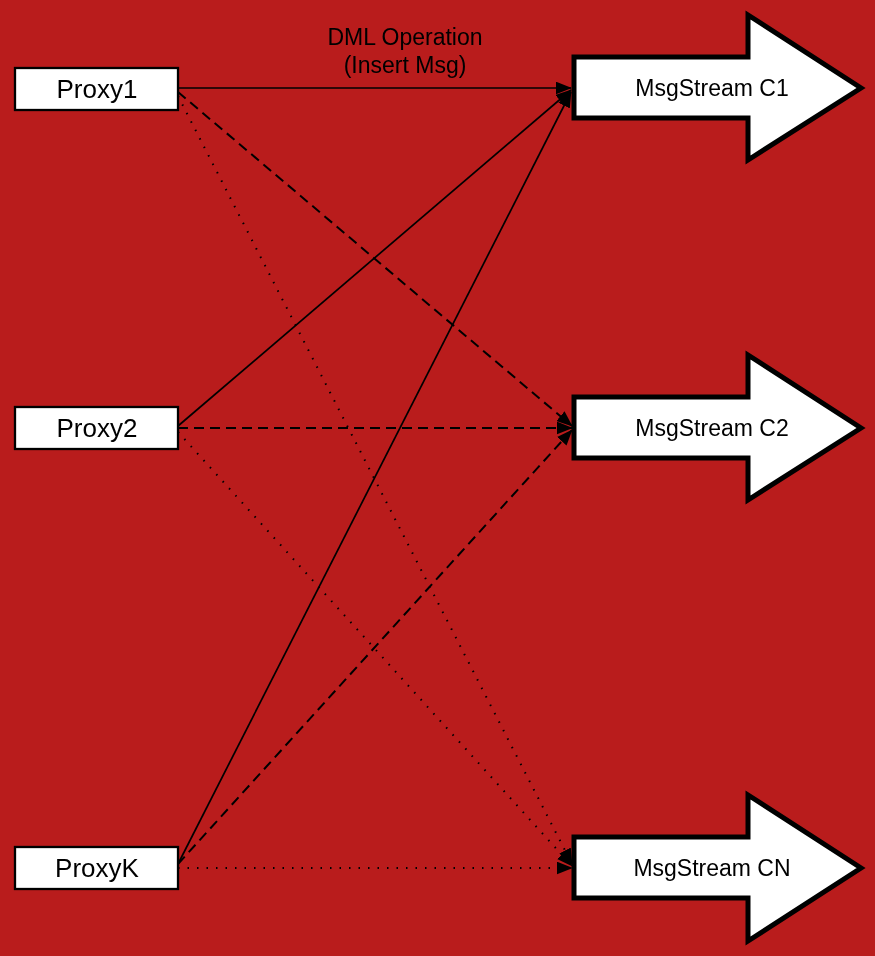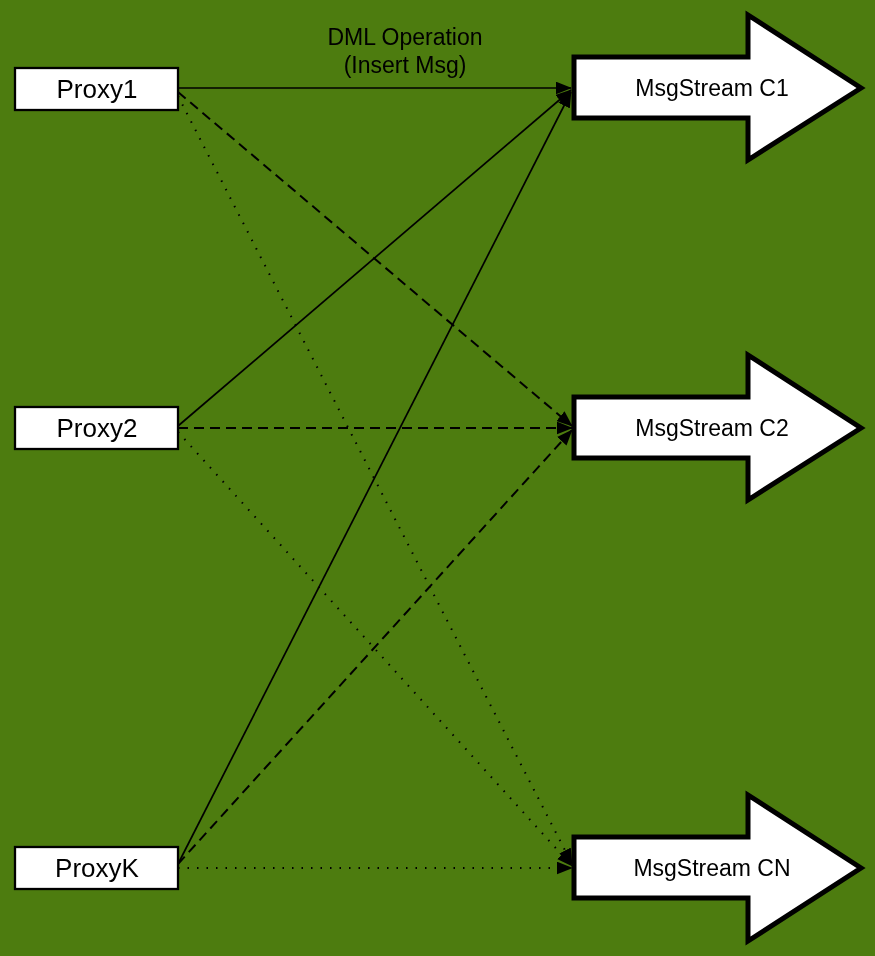--- a/index.html
+++ b/index.html
@@ -8,21 +8,21 @@
     background: #ffffff;
     width: 875px;
     height: 956px;
     overflow: hidden;
     font-family: "Liberation Sans", sans-serif;
   }
   .canvas-wrap {
     position: relative;
     width: 875px;
     height: 956px;
-    background: #4d7c0f;
+    background: #b91c1c;
   }
   svg { display: block; }
   .edge-solid {
     stroke: #000000;
     stroke-width: 1.7;
     fill: none;
   }
   .edge-dashed {
     stroke: #000000;
     stroke-width: 2;

